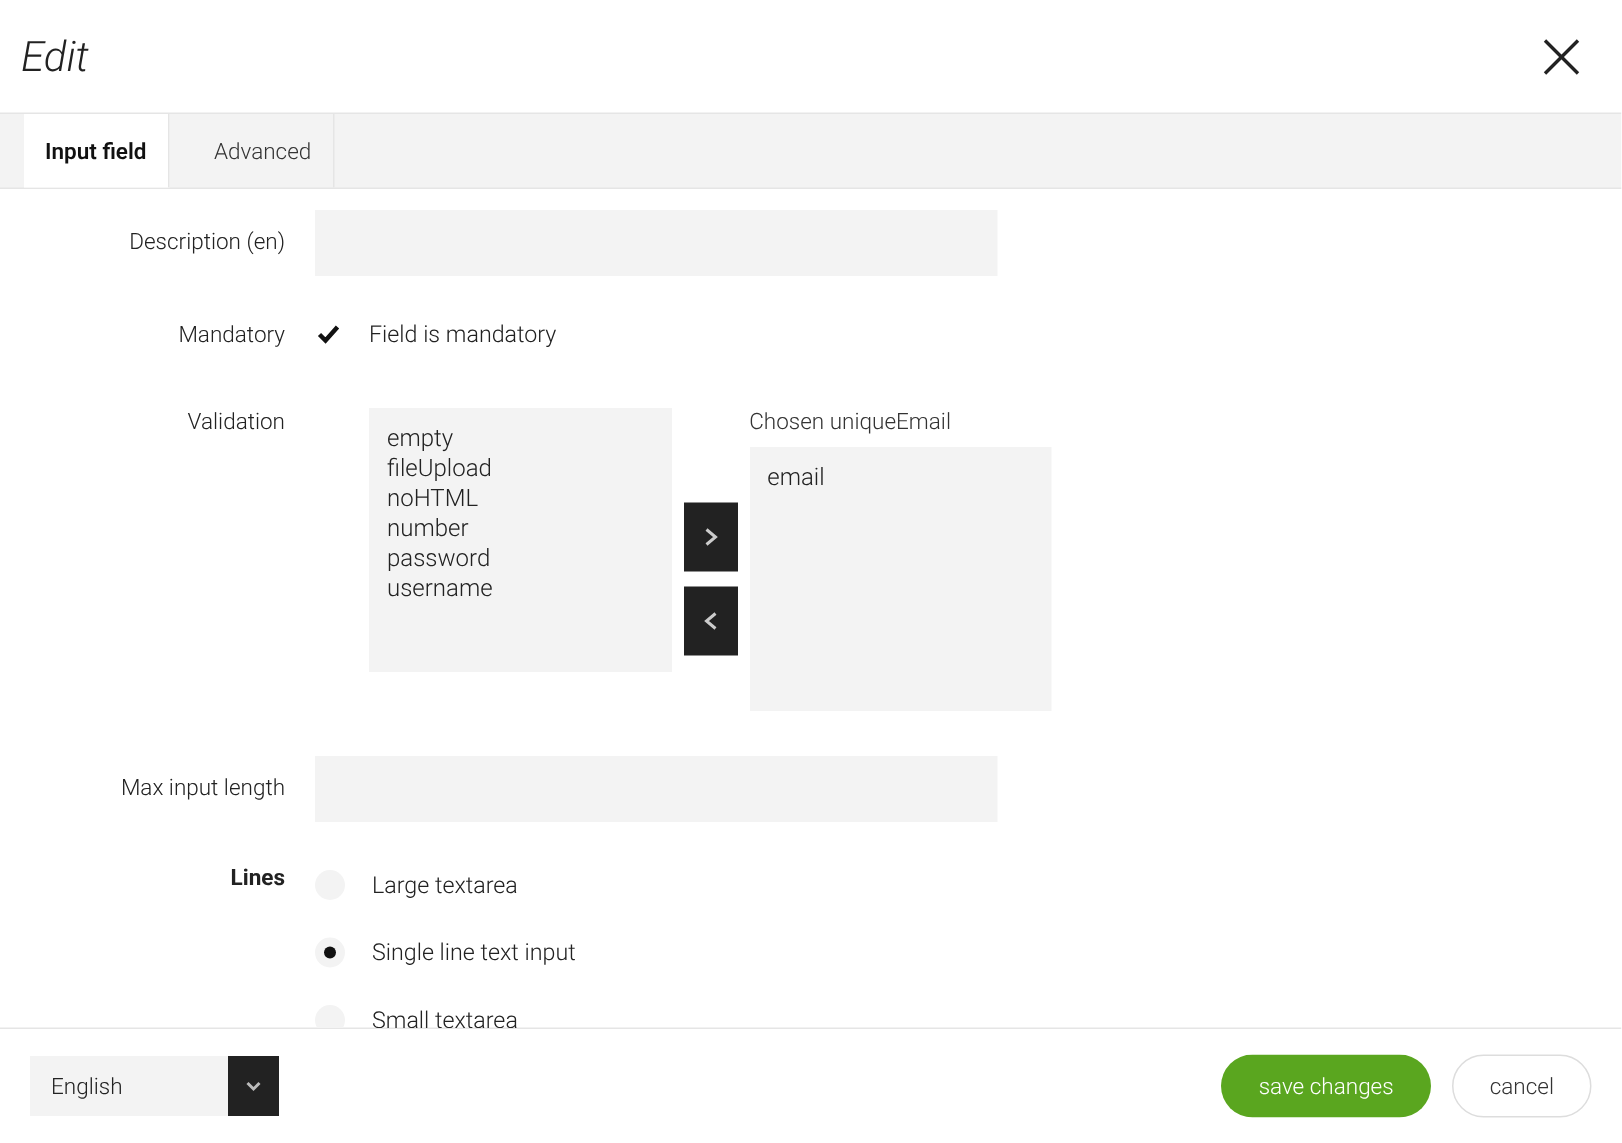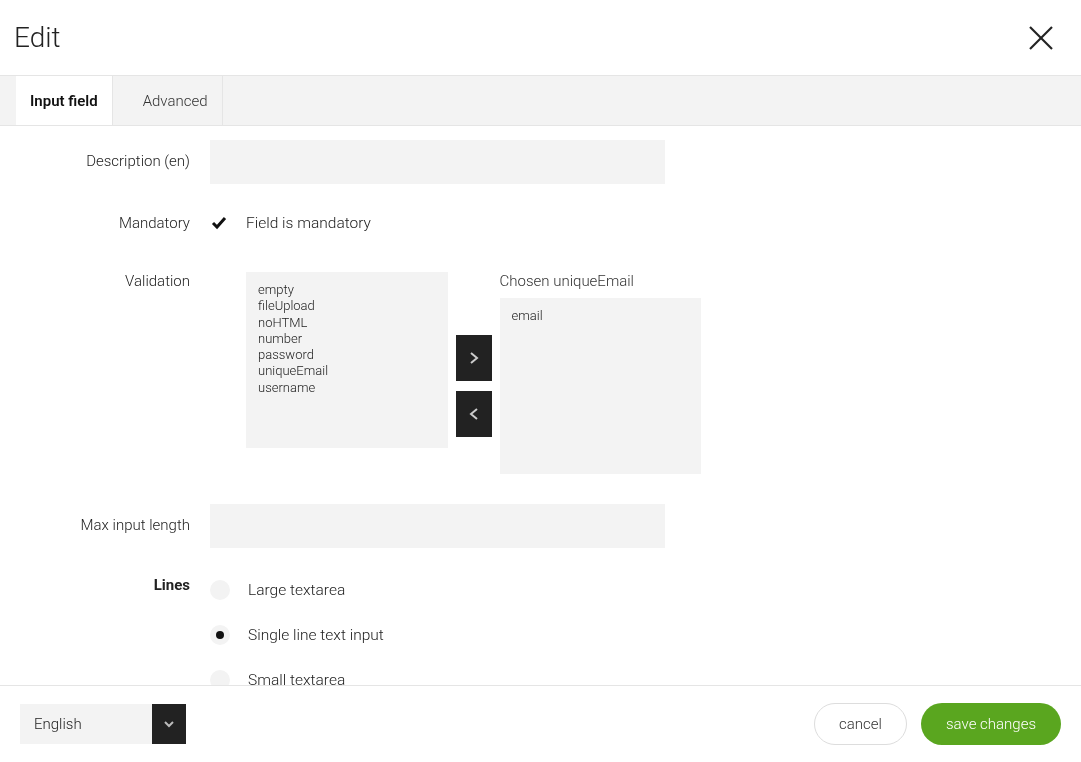--- a/index.html
+++ b/index.html
@@ -16,20 +16,21 @@
   }
 
   
   .header {
     height: 76px;
     border-bottom: 1px solid #e5e5e5;
     display: flex;
     align-items: center;
     justify-content: space-between;
     padding: 0 14px;
+    font-style: italic;
   }
   .header-title {
     font-size: 28px;
     font-weight: 300;
     color: #222;
   }
   .close-btn {
     cursor: pointer;
     width: 32px;
     height: 32px;
@@ -118,21 +119,21 @@
     display: flex;
     gap: 8px;
     margin-top: 0;
   }
   .dual-col { flex: 1 1 0; }
   .dual-title { font-size: 15px; color: #333; margin-bottom: 8px; font-weight: 300; }
   .dual-box {
     background: #f3f3f3;
     height: 176px;
     padding: 10px 12px;
-    font-size: 13px;
+    font-size: 16px;
     line-height: 1.25;
     color: #222;
     overflow: auto;
   }
   .dual-box div { padding: 0; cursor: default; }
   .dual-mid {
     display: flex;
     flex-direction: column;
     gap: 10px;
     justify-content: center;
@@ -267,21 +268,20 @@
       <div class="row-label" style="padding-top:0;">Validation</div>
       <div class="row-body">
         <div class="dual">
           <div class="dual-col">
             <div class="dual-box">
               <div>empty</div>
               <div>fileUpload</div>
               <div>noHTML</div>
               <div>number</div>
               <div>password</div>
-              <div>uniqueEmail</div>
               <div>username</div>
             </div>
           </div>
           <div class="dual-mid">
             <div class="arrow-btn">
               <svg width="10" height="14" viewBox="0 0 10 14">
                   <polyline points="2,2 8,7 2,12"></polyline>
                 </svg>
             </div>
             <div class="arrow-btn">
@@ -335,20 +335,20 @@
 <div class="footer">
   <div class="lang">
     <div class="lang-label">English</div>
     <div class="lang-caret">
       <svg width="10" height="8" viewBox="0 0 10 8">
           <polyline points="1,2 5,6 9,2"></polyline>
         </svg>
     </div>
   </div>
   <div class="footer-right">
+    <div class="btn btn-save">
+      <span>save changes</span>
+    </div>
     <div class="btn btn-cancel">
       <span>cancel</span>
     </div>
-    <div class="btn btn-save">
-      <span>save changes</span>
-    </div>
   </div>
 </div>
 
 </body></html>

